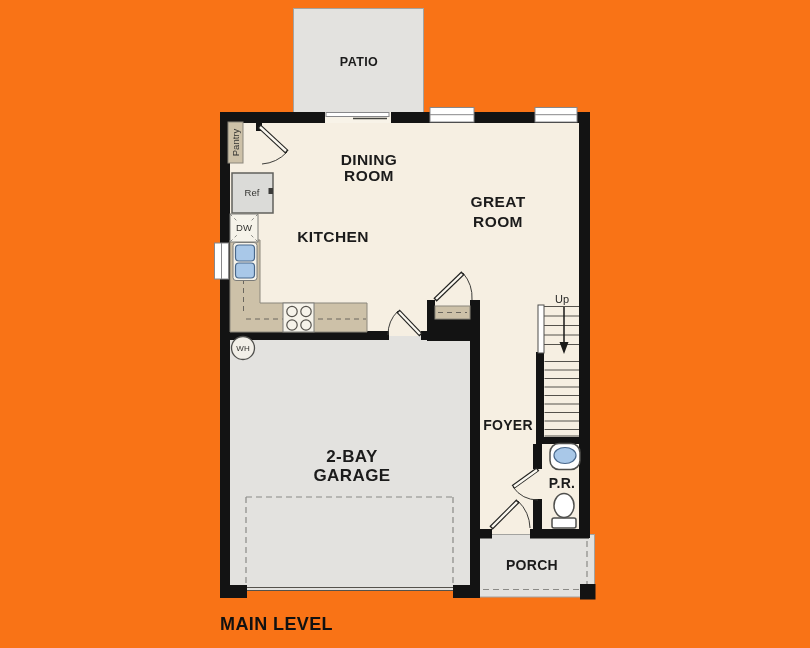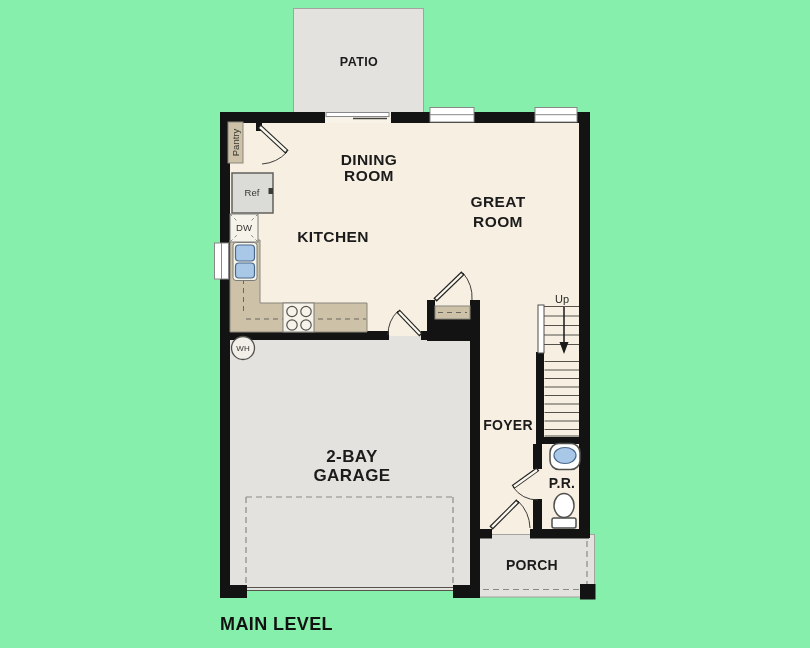--- a/index.html
+++ b/index.html
@@ -1,16 +1,16 @@
 <!DOCTYPE html>
 <html><head>
 <meta charset="utf-8">
 <style>
   html,body{margin:0;padding:0;background:#ffffff;}
-  .stage{position:relative;width:810px;height:648px;background:#86efac;overflow:hidden;
+  .stage{position:relative;width:810px;height:648px;background:#f97316;overflow:hidden;
          font-family:"Liberation Sans", sans-serif;}
   svg{position:absolute;left:0;top:0;}
   .wall{fill:#131313;stroke:none;}
   .floor{fill:#f6efe2;}
   .outdoor{fill:#e3e2df;stroke:#a3a3a0;stroke-width:1;}
   .outdoor-noborder{fill:#e3e2df;}
   .counter{fill:#cdc1a8;stroke:#8b877c;stroke-width:1;}
   .dash{stroke:#6b675f;stroke-width:1;stroke-dasharray:5 4;fill:none;}
   .dash-gray{stroke:#8a8a87;stroke-width:1.2;stroke-dasharray:6 4;fill:none;}
   .win{fill:#ffffff;stroke:#88888a;stroke-width:1;}

